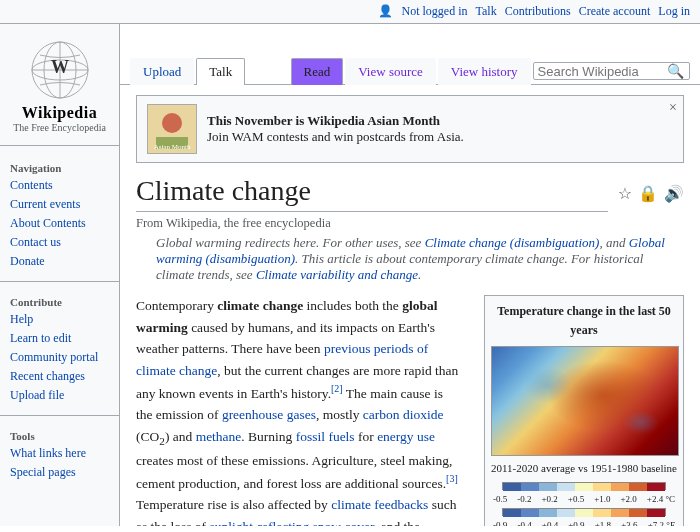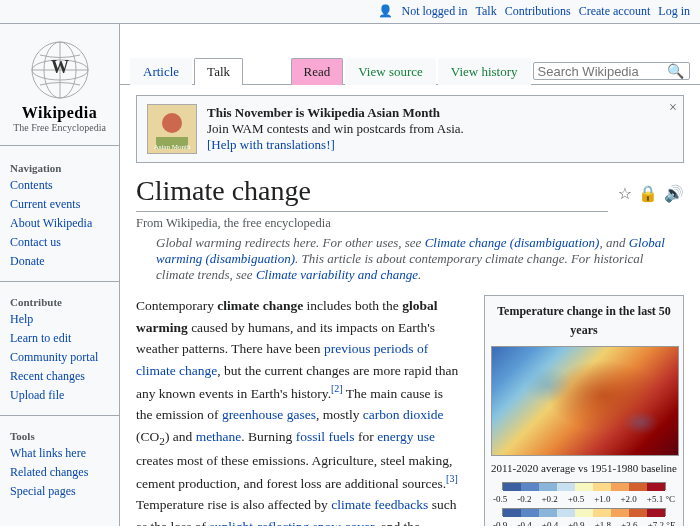--- a/index.html
+++ b/index.html
@@ -93,21 +93,21 @@
       background: #fff;
       gap: 0;
       padding-top: 4px;
     }
     .tab {
       padding: 5px 12px;
       border: 1px solid transparent;
       border-bottom: none;
       font-size: 13px;
       cursor: pointer;
-      color: #15803d;
+      color: #6d28d9;
       background: #f8f9fa;
       border-radius: 2px 2px 0 0;
       margin-right: 2px;
       position: relative;
       top: 1px;
       text-decoration: none;
     }
     .tab.active {
       background: #fff;
       border-color: #a2a9b1;
@@ -331,55 +331,54 @@
         <text x="30" y="33" text-anchor="middle" font-size="18" fill="#333" font-weight="bold">W</text>
       </svg>
       <div class="sidebar-logo-title">Wikipedia</div>
       <div class="sidebar-logo-subtitle">The Free Encyclopedia</div>
     </div>
 
     <div class="sidebar-section">
       <div class="sidebar-section-title">Navigation</div>
       <a class="sidebar-link">Contents</a>
       <a class="sidebar-link">Current events</a>
-      <a class="sidebar-link">About Wikipedia</a>
+      <a class="sidebar-link">About Contents</a>
       <a class="sidebar-link">Contact us</a>
       <a class="sidebar-link">Donate</a>
     </div>
 
     <hr class="sidebar-divider">
 
     <div class="sidebar-section">
       <div class="sidebar-section-title">Contribute</div>
       <a class="sidebar-link">Help</a>
       <a class="sidebar-link">Learn to edit</a>
       <a class="sidebar-link">Community portal</a>
       <a class="sidebar-link">Recent changes</a>
       <a class="sidebar-link">Upload file</a>
     </div>
 
     <hr class="sidebar-divider">
 
     <div class="sidebar-section">
       <div class="sidebar-section-title">Tools</div>
       <a class="sidebar-link">What links here</a>
-      <a class="sidebar-link">Related changes</a>
       <a class="sidebar-link">Special pages</a>
 
     </div>
 
   </div>
 
   <div id="content-area">
 
     <div id="tabs-bar">
-      <a class="tab" style="color: rgb(6, 69, 173);">Article</a>
+      <a class="tab" style="color: rgb(6, 69, 173);">Upload</a>
       <a class="tab active" style="background:#fff; border-color:#a2a9b1; border-bottom-color:#fff; color:#202122;">Talk</a>
       <div class="tab-spacer"></div>
-      <a class="tab read-tab active" style="background:#f9a8d4; border-color:#a2a9b1; border-bottom-color:#fff; color:#202122;">Read</a>
+      <a class="tab read-tab active" style="background:#8b5cf6; border-color:#a2a9b1; border-bottom-color:#fff; color:#202122;">Read</a>
       <a class="tab view-source-tab">View source</a>
       <a class="tab view-history-tab">View history</a>
       <div id="search-box">
         <input type="text" placeholder="Search Wikipedia" style="">
         <button>🔍</button>
       </div>
     </div>
 
     <div id="main-content">
 
@@ -388,21 +387,20 @@
           <svg width="48" height="48" viewBox="0 0 48 48">
             <rect width="48" height="48" fill="#e8d5a0"></rect>
             <circle cx="24" cy="18" r="10" fill="#c0392b" opacity="0.7"></circle>
             <rect x="8" y="32" width="32" height="12" fill="#5b8a2a" opacity="0.6"></rect>
             <text x="24" y="44" text-anchor="middle" font-size="7" fill="#fff">Asian Month</text>
           </svg>
         </div>
         <div>
           <div><strong>This November is Wikipedia Asian Month</strong></div>
           <div>Join WAM contests and win postcards from Asia.</div>
-          <div><a class="banner-link">[Help with translations!]</a></div>
         </div>
         <span class="banner-close">×</span>
       </div>
 
       <div class="article-title-row">
         <h1 class="article-title">Climate change</h1>
         <div class="article-icons">
           <span>☆</span>
           <span>🔒</span>
           <span>🔊</span>
@@ -441,21 +439,21 @@
                 <div class="cb-cell" style="background:#a01020"></div>
               </div>
             </div>
             <div class="colorbar-labels">
               <span>-0.5</span>
                 <span>-0.2</span>
                 <span>+0.2</span>
                 <span>+0.5</span>
                 <span>+1.0</span>
                 <span>+2.0</span>
-                <span>+5.1 °C</span>
+                <span>+2.4 °C</span>
             </div>
             <div class="colorbar-row">
               <div class="colorbar-strip">
                 <div class="cb-cell" style="background:#3b5fa0"></div>
                 <div class="cb-cell" style="background:#5b85c5"></div>
                 <div class="cb-cell" style="background:#8ab4d8"></div>
                 <div class="cb-cell" style="background:#c8e0ef"></div>
                 <div class="cb-cell" style="background:#f7f7c0"></div>
                 <div class="cb-cell" style="background:#fdd98a"></div>
                 <div class="cb-cell" style="background:#f4a45a"></div>

